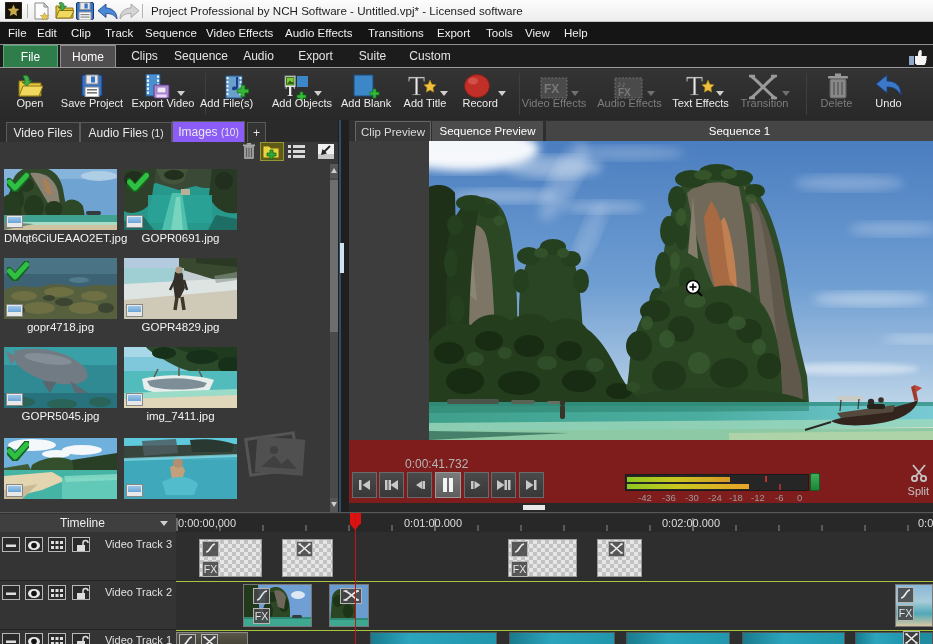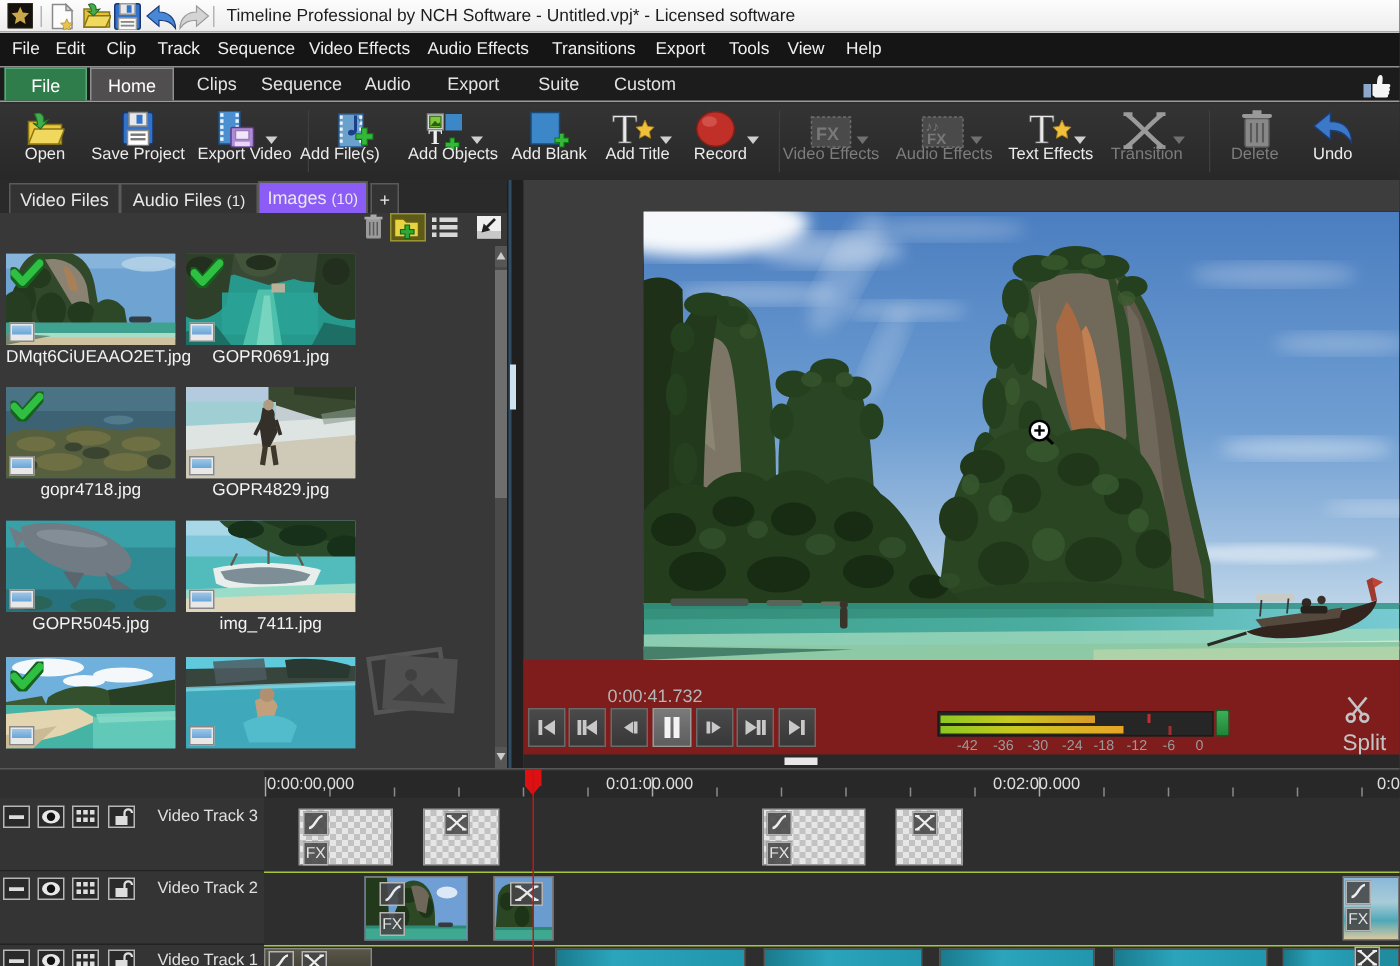--- a/index.html
+++ b/index.html
@@ -119,21 +119,21 @@
     <rect x="4.5" y="12" width="9" height="1.2" fill="#888"></rect>
     <rect x="4.5" y="14.5" width="9" height="1.2" fill="#888"></rect>
   </svg>
   <svg class="abs" style="left:97px; top:3px;" width="21" height="17" viewBox="0 0 21 17">
     <path d="M9 1 L9 5 C15 5 20 9 20 16 C17 11.5 14 10.5 9 10.5 L9 14.5 L1 7.7 Z" fill="#4888d8" stroke="#1c3e78" stroke-width="0.8"></path>
   </svg>
   <svg class="abs" style="left:119px; top:3px;" width="21" height="17" viewBox="0 0 21 17">
     <path d="M12 1 L12 5 C6 5 1 9 1 16 C4 11.5 7 10.5 12 10.5 L12 14.5 L20 7.7 Z" fill="#d4d4d4" stroke="#9a9a9a" stroke-width="0.8"></path>
   </svg>
   <span class="sep-v" style="left:142px;"></span>
-  <span class="abs" style="left:151px; top:4px;">Timeline Professional by NCH Software - Untitled.vpj* - Licensed software</span>
+  <span class="abs" style="left:151px; top:4px;">Project Professional by NCH Software - Untitled.vpj* - Licensed software</span>
 </div>
 
 <div id="menubar">
   <span style="left:8px">File</span>
       <span style="left:37px">Edit</span>
   <span style="left:71px">Clip</span>
       <span style="left:105px">Track</span>
   <span style="left:145px">Sequence</span>
       <span style="left:206px">Video Effects</span>
   <span style="left:285px">Audio Effects</span>
@@ -527,20 +527,25 @@
           </svg></div>
   </div>
 </div>
 
 <div id="splitter">
       <div class="blue"></div>
       <div class="handle"></div>
     </div>
 
 <div id="preview">
+  <div id="pv-tabs">
+    <div class="pvtab" style="left:6px; width:76px; background:#383838; border:1px solid #666; border-bottom:none;">Clip Preview</div>
+    <div class="pvtab" style="left:83px; width:111px; background:#4c4c4c; color:#fff;">Sequence Preview</div>
+    <div class="pvtab" style="left:197px; width:387px; background:#454545; color:#fff;">Sequence 1</div>
+  </div>
   <div id="video">
   <svg width="504" height="299" viewBox="0 0 504 299">
     <defs>
       <linearGradient id="sky" x1="0" y1="0" x2="0" y2="1">
         <stop offset="0" stop-color="#4b7ec0"></stop>
               <stop offset="0.55" stop-color="#6f9ed2"></stop>
         <stop offset="0.85" stop-color="#a0c0e0"></stop>
               <stop offset="1" stop-color="#bcd4e8"></stop>
       </linearGradient>
       <linearGradient id="seaG" x1="0" y1="0" x2="1" y2="0">
@@ -757,38 +762,42 @@
       <span class="abs" style="left:13px;">-42</span>
           <span class="abs" style="left:37px;">-36</span>
       <span class="abs" style="left:60px;">-30</span>
           <span class="abs" style="left:83px;">-24</span>
       <span class="abs" style="left:104px;">-18</span>
           <span class="abs" style="left:126px;">-12</span>
       <span class="abs" style="left:150px;">-6</span>
           <span class="abs" style="left:172px;">0</span>
     </div>
 
-    <div class="abs" style="left:546px; top:23px; width:34px; text-align:left; color:#c4c4c4; font-size:15px;">
+    <div class="abs" style="left:546px; top:23px; width:34px; text-align:right; color:#c4c4c4; font-size:11px;">
       <svg width="20" height="20" viewBox="0 0 20 20">
             <g stroke="#c4c4c4" stroke-width="1.8" fill="none">
         <line x1="4" y1="2" x2="13" y2="13"></line>
               <line x1="16" y1="2" x2="7" y2="13"></line>
         <circle cx="5.5" cy="15.5" r="2.6"></circle>
               <circle cx="14.5" cy="15.5" r="2.6"></circle>
             </g>
           </svg>
       <div>Split</div>
     </div>
   </div>
   <div id="pv-seek">
         <div class="abs" style="left:174px; top:2px; width:22px; height:5px; background:#e8e8e8;"></div>
       </div>
 </div>
 
 <div id="timeline">
+  <div id="tl-head">
+        <span class="abs" style="left:60px; top:2px;">Timeline</span>
+    <span class="caret" style="left:160px; top:7px;"></span>
+      </div>
   <div id="tl-ruler">
     <svg class="abs" style="left:0;top:0;" width="757" height="18" viewBox="0 0 757 18">
       <g stroke="#8a8a8a" stroke-width="1">
         <line x1="44" y1="11" x2="44" y2="17"></line>
             <line x1="87" y1="11" x2="87" y2="17"></line>
         <line x1="130" y1="11" x2="130" y2="17"></line>
             <line x1="173" y1="11" x2="173" y2="17"></line>
         <line x1="216" y1="11" x2="216" y2="17"></line>
         <line x1="302" y1="11" x2="302" y2="17"></line>
             <line x1="345" y1="11" x2="345" y2="17"></line>

